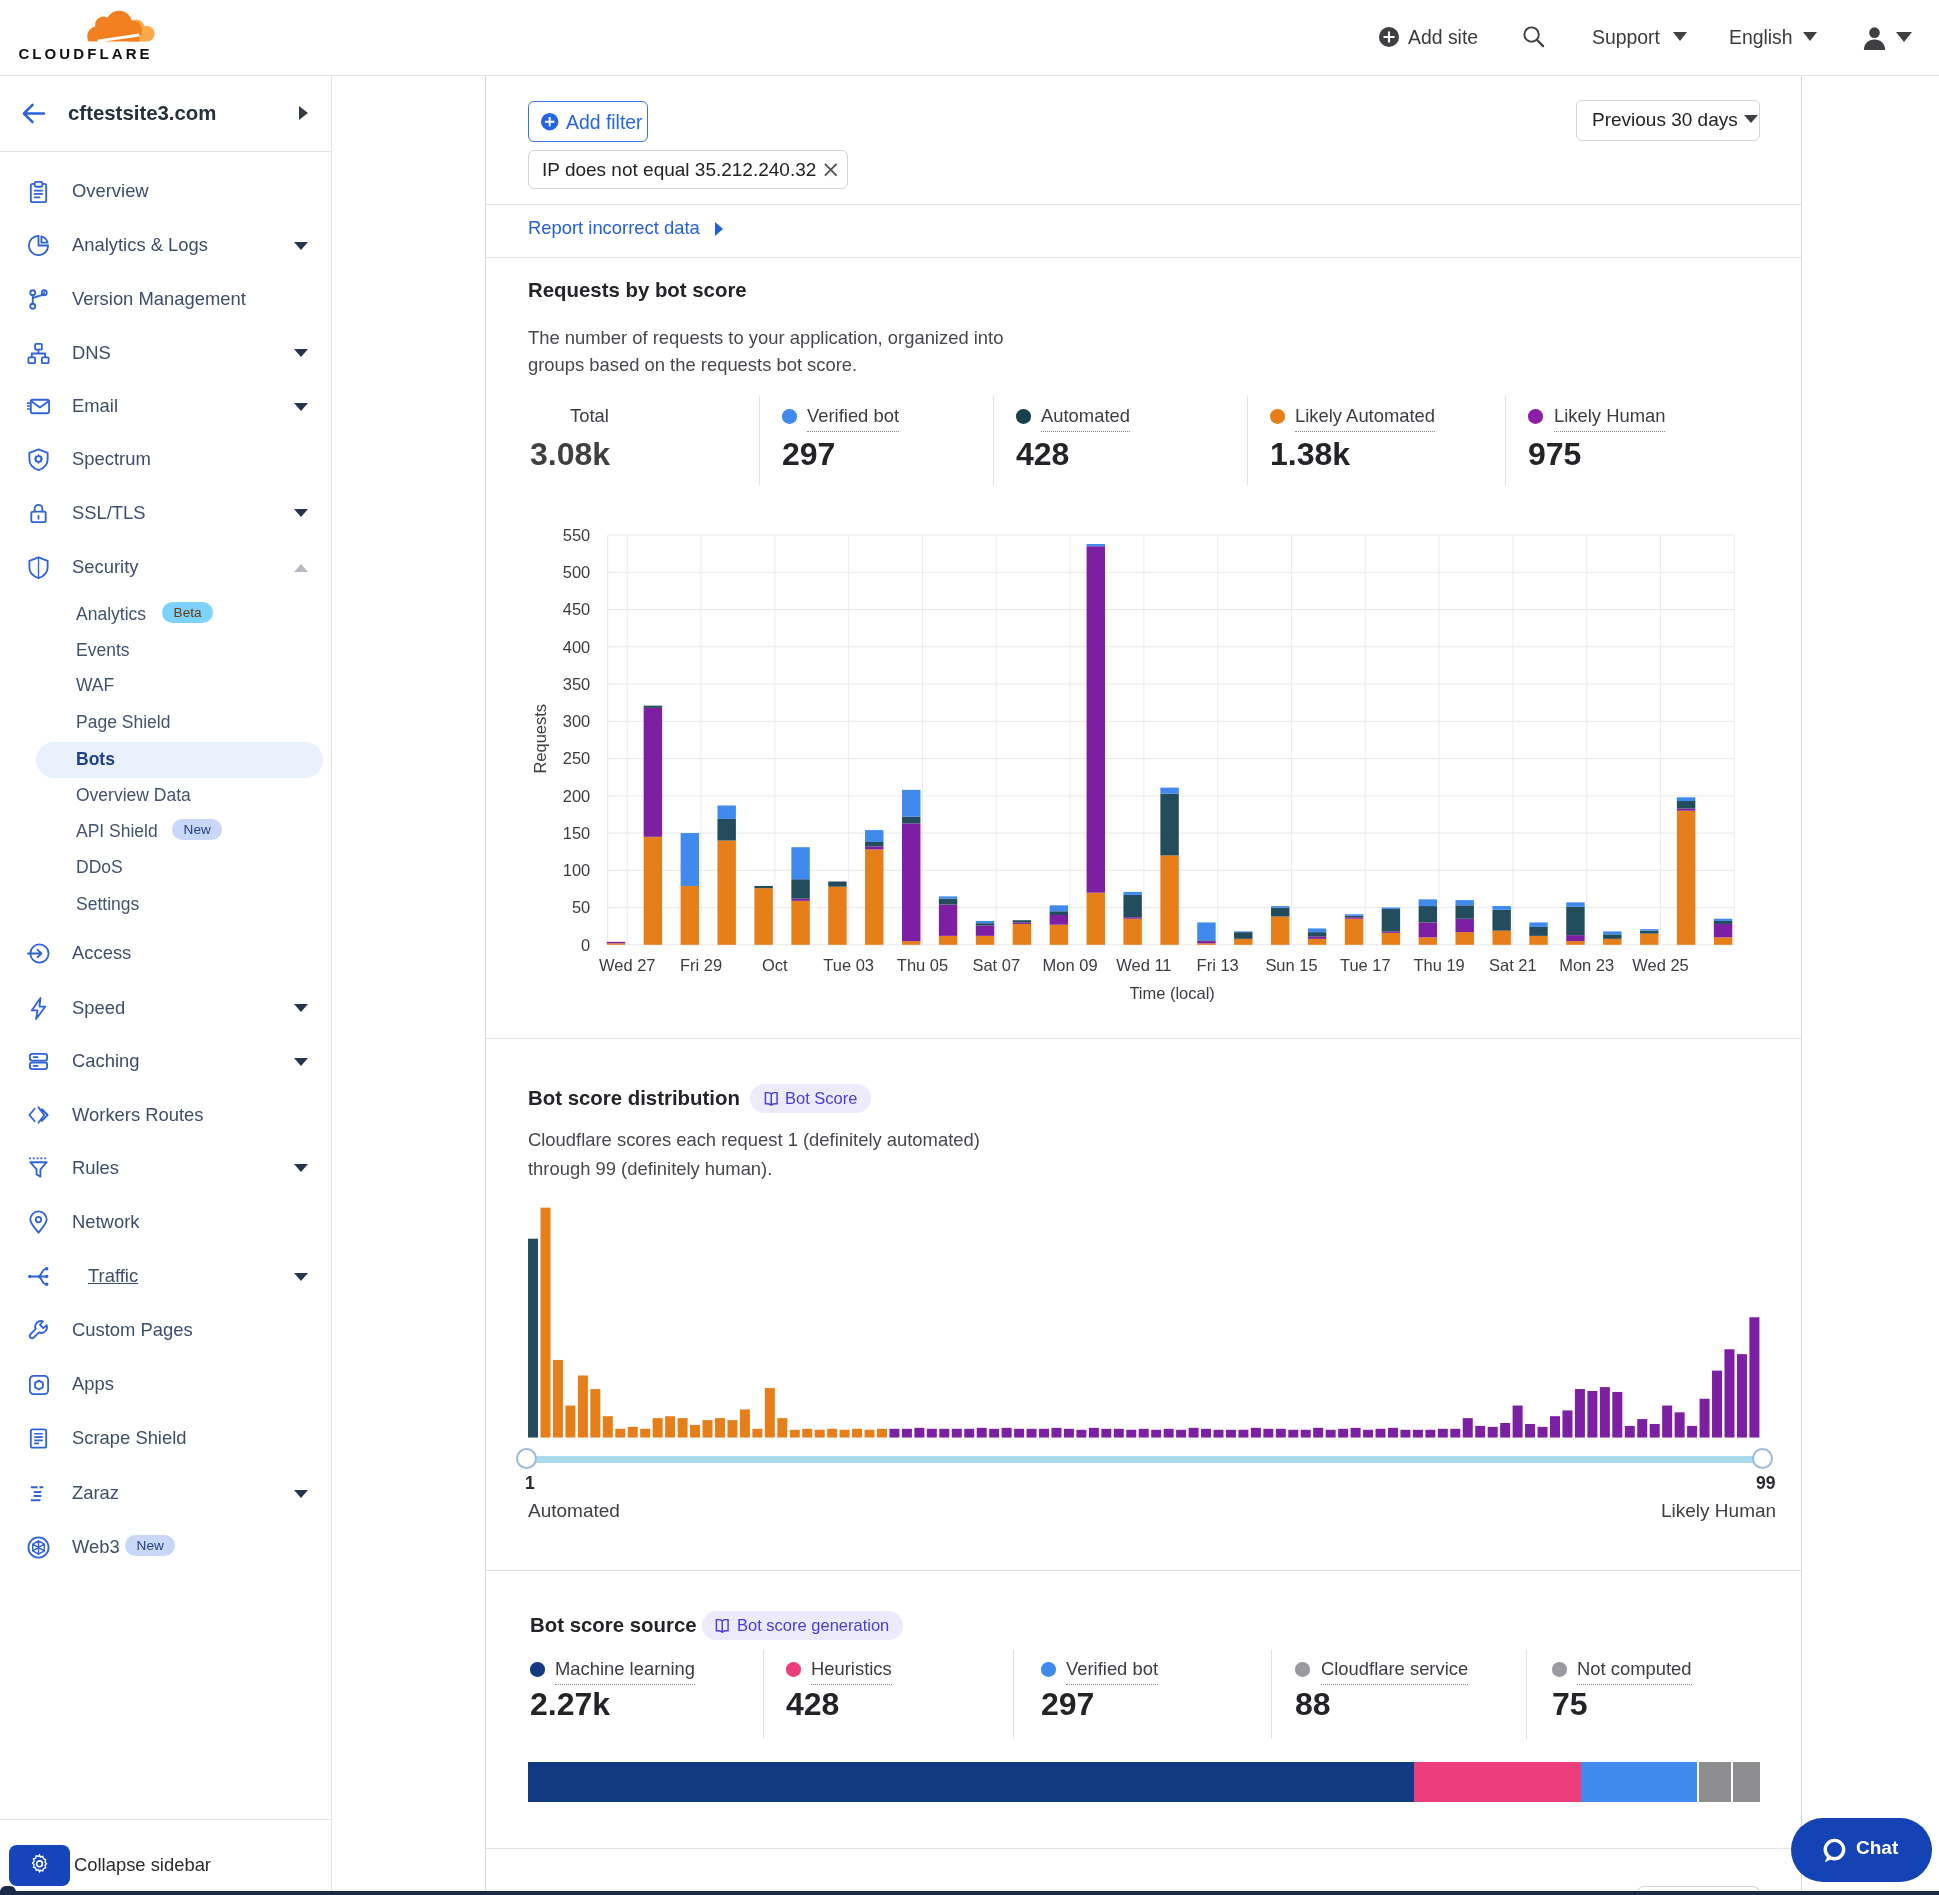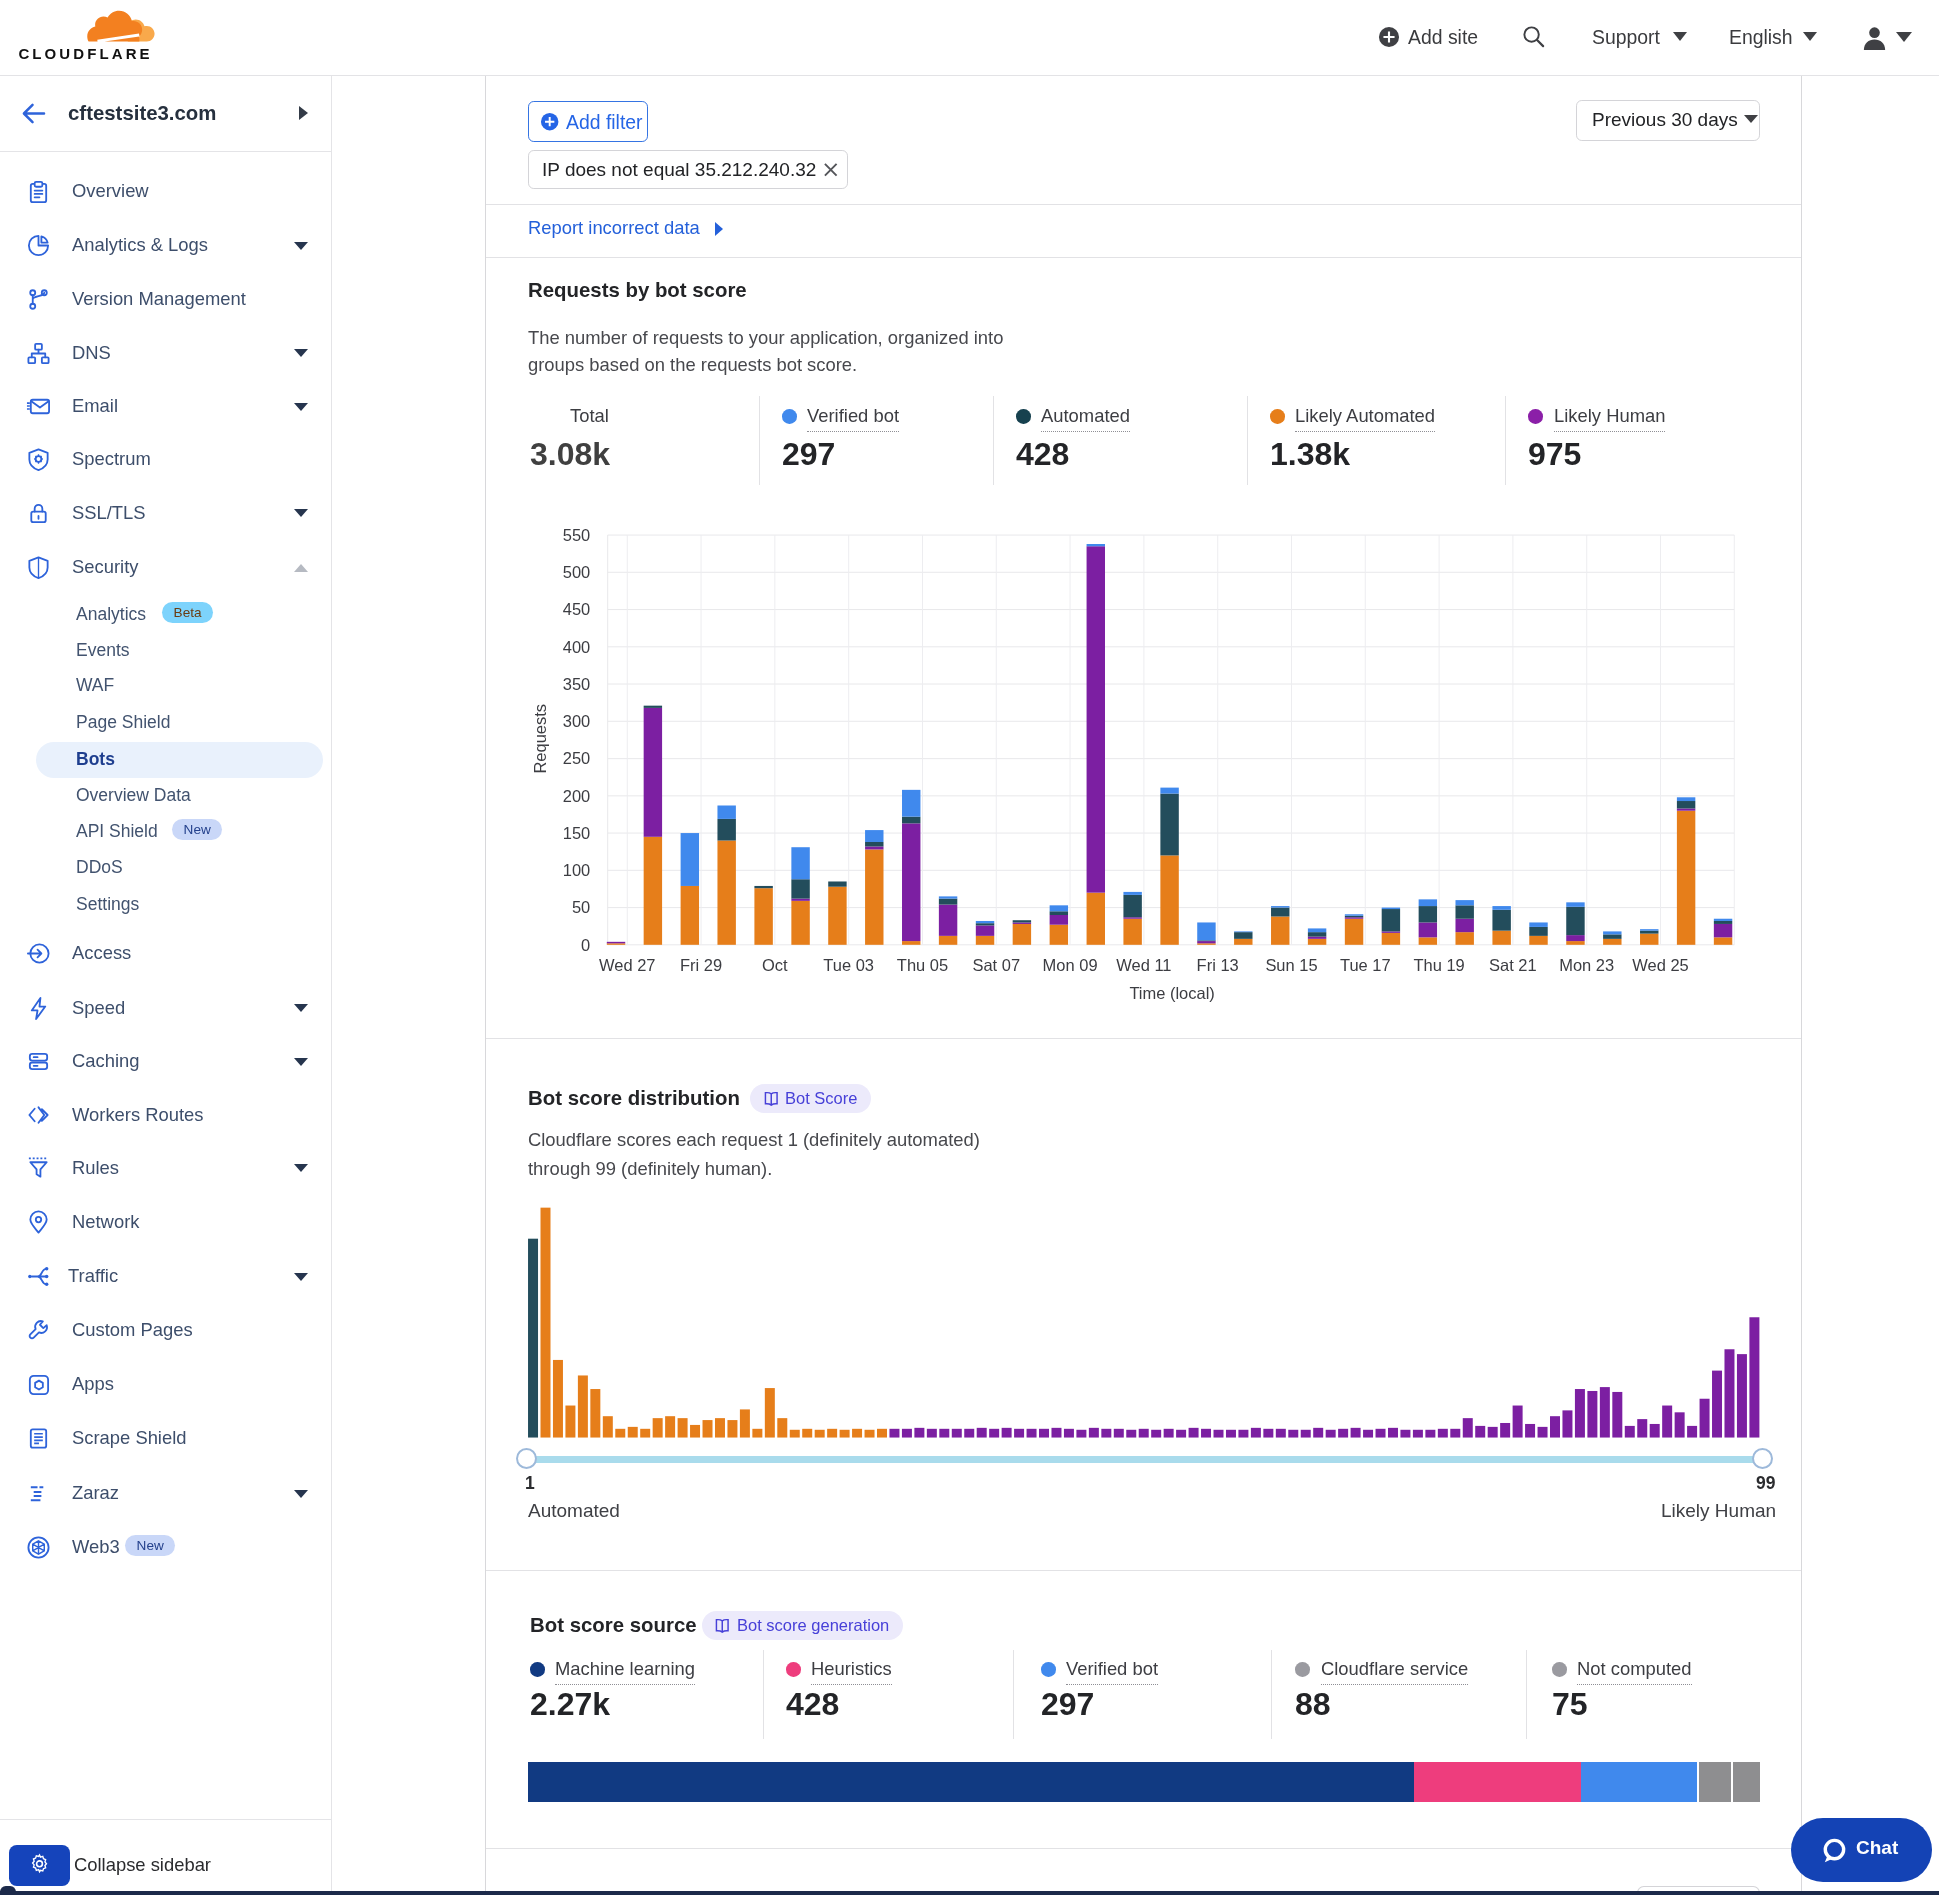--- a/index.html
+++ b/index.html
@@ -156,21 +156,21 @@
 <div class="abs nav-text" style="left:72px;top:1211px;">Network</div>
 <div class="abs" style="left:26px;top:1264px;">
     <svg width="25" height="25" viewBox="0 0 26 26">
       <circle cx="4" cy="13" r="1.8" fill="#2e63da"></circle>
       <circle cx="21.5" cy="5" r="1.8" fill="#2e63da"></circle>
       <circle cx="21.5" cy="13" r="1.8" fill="#2e63da"></circle>
       <circle cx="21.5" cy="21" r="1.8" fill="#2e63da"></circle>
       <path d="M6 13 h6 m0 0 c5 0 4 -8 9 -8 m-9 8 h9 m-9 0 c5 0 4 8 9 8" stroke="#2e63da" stroke-width="1.9" fill="none" stroke-linecap="round" stroke-linejoin="round"></path>
     </svg>
   </div>
-<div class="abs nav-text" style="left:68px;top:1265px;">Traffic</div>
+<div class="abs nav-text" style="left:88px;top:1265px;text-decoration:underline;">Traffic</div>
 <div class="abs" style="left:294px;top:1273px;width:0;height:0;border-left:7.8px solid transparent;border-right:7.8px solid transparent;border-top:8.7px solid #26354e;"></div>
 <div class="abs" style="left:26px;top:1318px;">
     <svg width="25" height="25" viewBox="0 0 26 26">
       <path d="M21.5 7.5 a6 6 0 0 1 -8 7.5 L8 20.5 a2.4 2.4 0 0 1 -3.5 -3.5 L10 11.5 a6 6 0 0 1 7.5 -8 l-3 3.5 3.5 3.5 Z" stroke="#2e63da" stroke-width="1.9" fill="none" stroke-linecap="round" stroke-linejoin="round"></path>
     </svg>
   </div>
 <div class="abs nav-text" style="left:72px;top:1319px;">Custom Pages</div>
 <div class="abs" style="left:26px;top:1372px;">
     <svg width="25" height="25" viewBox="0 0 26 26">
       <rect x="4" y="4" width="19" height="19" rx="4" stroke="#2e63da" stroke-width="1.9" fill="none" stroke-linecap="round" stroke-linejoin="round"></rect>

